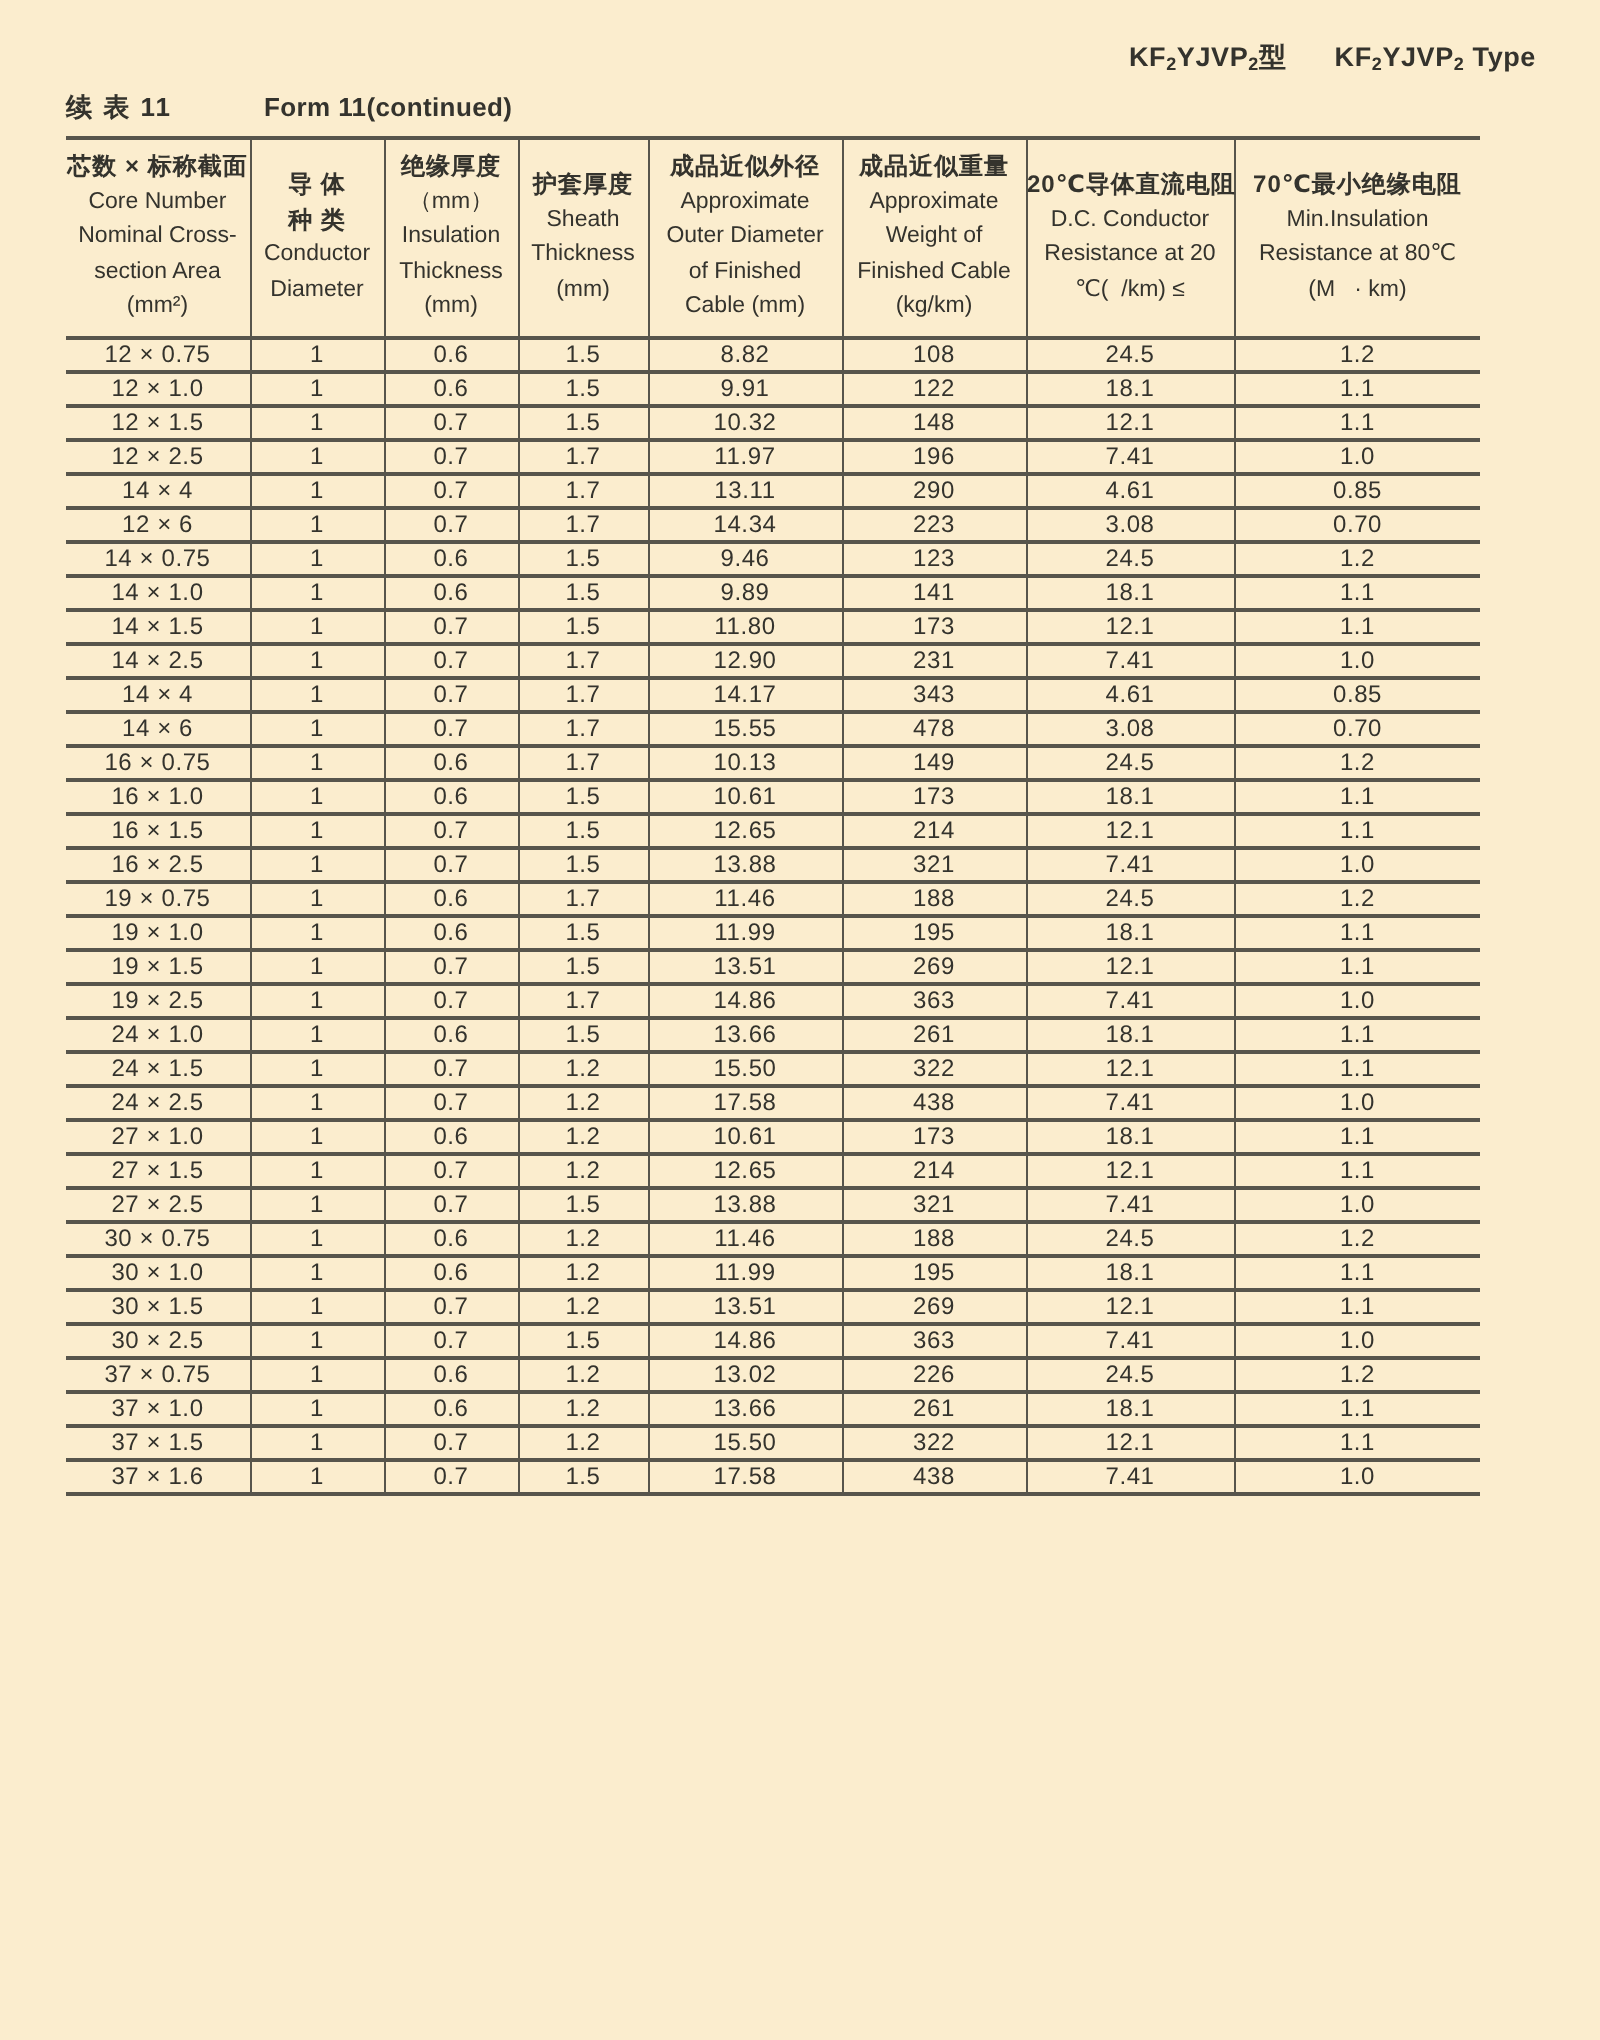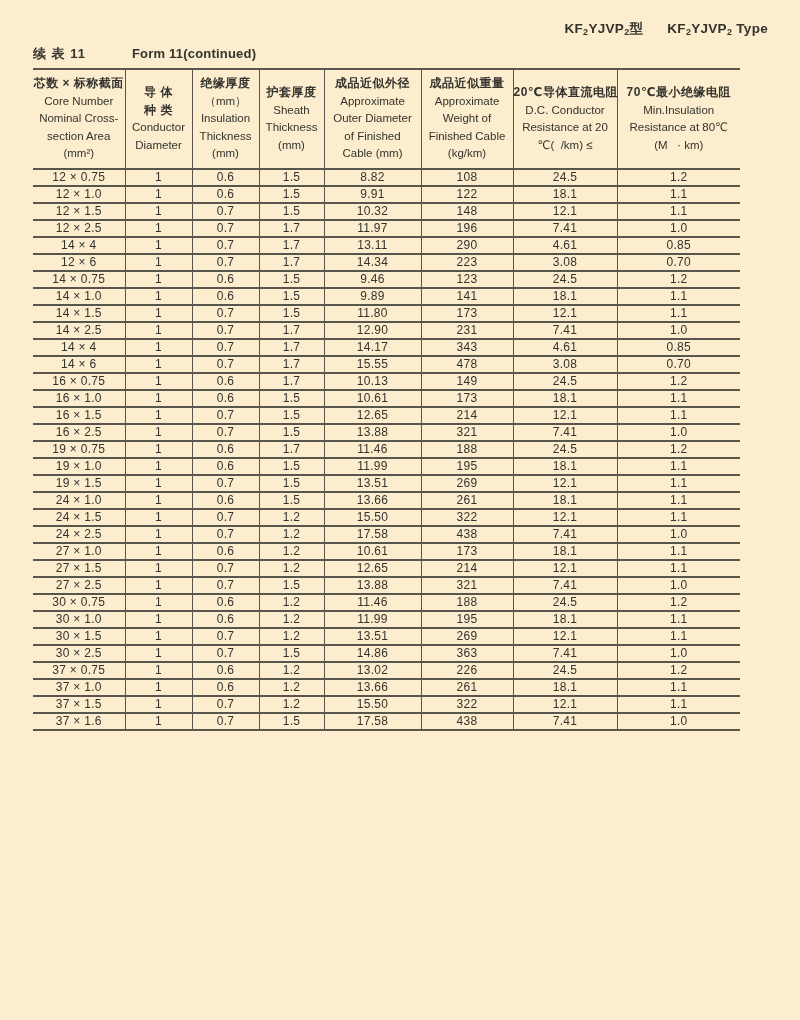--- a/index.html
+++ b/index.html
@@ -335,20 +335,30 @@
           <td>19 × 1.5</td>
           <td>1</td>
           <td>0.7</td>
           <td>1.5</td>
           <td>13.51</td>
           <td>269</td>
           <td>12.1</td>
           <td>1.1</td>
         </tr>
         <tr>
+          <td>19 × 2.5</td>
+          <td>1</td>
+          <td>0.7</td>
+          <td>1.7</td>
+          <td>14.86</td>
+          <td>363</td>
+          <td>7.41</td>
+          <td>1.0</td>
+        </tr>
+        <tr>
           <td>24 × 1.0</td>
           <td>1</td>
           <td>0.6</td>
           <td>1.5</td>
           <td>13.66</td>
           <td>261</td>
           <td>18.1</td>
           <td>1.1</td>
         </tr>
         <tr>

